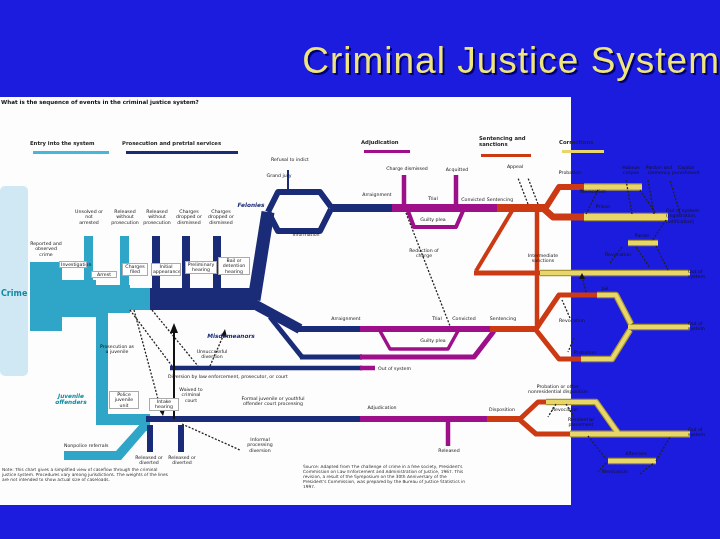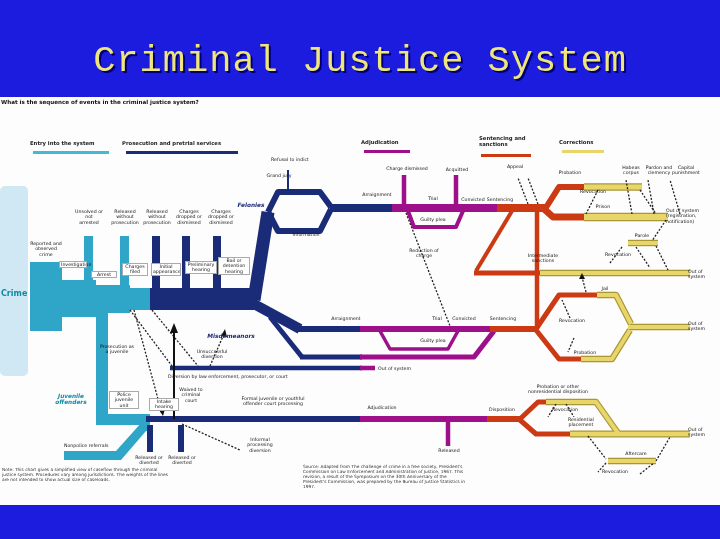--- a/index.html
+++ b/index.html
@@ -1,21 +1,21 @@
 <!DOCTYPE html>
 <html><head>
 <meta charset="utf-8">
 <style>
   html,body{margin:0;padding:0;background:#444;}
   .slide{position:relative;width:720px;height:539px;background:#1c1cdf;overflow:hidden;
          font-family:"DejaVu Sans",sans-serif;}
-  .title{position:absolute;left:0;top:40px;width:720px;text-align:center;
-         font-family:Liberation Mono, monospace;font-size:37px;color:#efe57d;
+  .title{position:absolute;left:0;top:40px;width:720px;text-align:right;
+         font-family:Liberation Sans, sans-serif;font-size:37px;color:#efe57d;
          text-shadow:2px 2px 0 #000070;letter-spacing:1px;}
-  .paper{position:absolute;left:0;top:97px;width:720px;height:408px;background:#fdfdfd;}
+  .paper{position:absolute;left:0;top:97px;width:571px;height:408px;background:#fdfdfd;}
   .q{position:absolute;left:1px;top:2px;width:300px;font-size:5.6px;font-weight:bold;color:#111;text-align:left;}
   .lbl{position:absolute;font-size:4.7px;line-height:1.12;color:#151515;text-align:center;}
   .L{text-align:left;}
   .box{background:#ffffff;outline:0.5px solid #aaa;padding:0 1px;}
   .hdr{font-weight:bold;font-size:5.3px;color:#222;text-align:left;}
   .bar{position:absolute;height:2.5px;}
   .ital{font-style:italic;font-weight:bold;font-size:5.8px;}
   .navyT{color:#1a2b78;}
   .tealT{color:#0f8aa2;}
   .crime{font-size:8px;font-weight:bold;color:#0f8aa2;text-align:left;}

